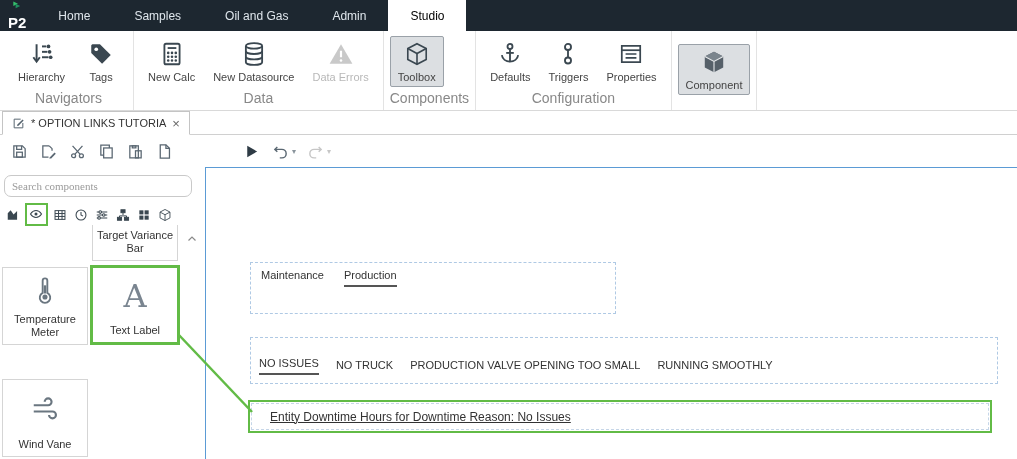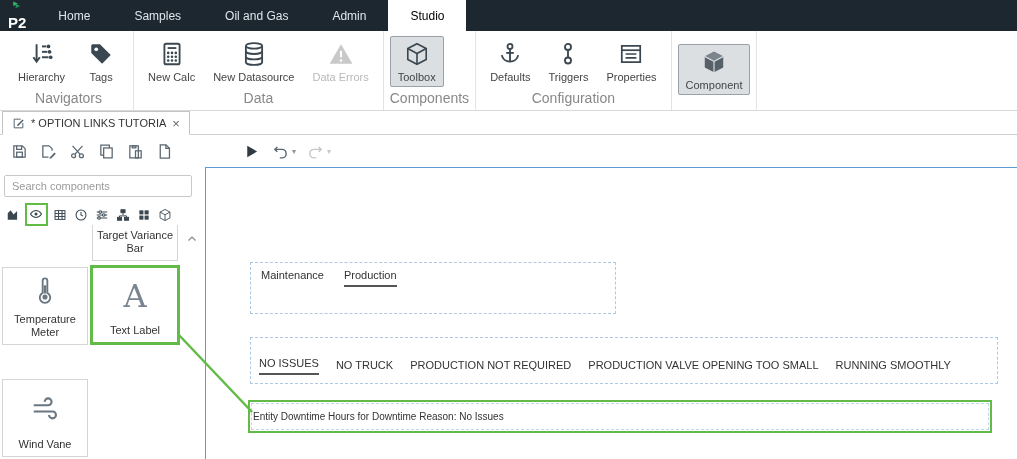--- a/index.html
+++ b/index.html
@@ -37,22 +37,22 @@
   .tbtn { width:20px; height:20px; display:flex; align-items:center; justify-content:center; color:#5a6772; cursor:pointer; }
   .tbtn svg { width:17px; height:17px; }
   .tbtn.run { color:#2e3b45; margin-left:58px; }
   .tgroup { display:flex; align-items:center; gap:2px; cursor:pointer; }
   .tgroup .caret { font-size:8px; color:#8a949c; }
   .tgroup.disabled .tbtn, .tgroup.disabled .caret { color:#c6c6c6; cursor:default; }
 
   
   .bodyrow { display:flex; height:292px; }
   .leftpanel { width:205px; position:relative; background:#fff; }
-  .search { position:absolute; left:4px; top:8px; width:188px; height:22px; border:1px solid #c9c9c9; border-radius:2px;
-            font-size:11px; padding:0 7px; color:#333; font-family:Liberation Sans, sans-serif; outline:none; }
+  .search { position:absolute; left:4px; top:8px; width:188px; height:22px; border:1px solid #c9c9c9; border-radius:7px;
+            font-size:11px; padding:0 7px; color:#333; font-family:Liberation Serif, serif; outline:none; }
   .search::placeholder { color:#9a9a9a; }
   .iconrow { position:absolute; left:4px; top:36px; display:flex; align-items:center; gap:3px; }
   .pbtn { width:18px; height:18px; display:flex; align-items:center; justify-content:center; color:#3a4750; cursor:pointer; }
   .pbtn svg { width:14px; height:14px; }
   .hl-box { border:2px solid #62bb46; width:23px; height:23px; }
   .comps { position:absolute; left:2px; top:58px; width:200px; bottom:0; overflow:hidden; }
   .tile { position:absolute; width:86px; height:78px; background:#fff; border:1px solid #d5d5d5; display:flex; flex-direction:column;
           align-items:center; justify-content:flex-end; font-size:11px; color:#333; text-align:center; cursor:pointer; }
   .tile .ticon { flex:1; display:flex; align-items:center; justify-content:center; width:100%; color:#6a7680; }
   .tile .tlabel { padding:0 2px 5px; line-height:1.2; }
@@ -67,21 +67,21 @@
   .tabstrip { position:absolute; left:44px; top:94px; width:366px; height:52px; border:1px dashed #afc9e4;
               display:flex; gap:20px; padding:6px 10px; font-size:11px; color:#333; align-items:flex-start; }
   .ctab { padding-bottom:4px; cursor:pointer; }
   .ctab.sel { border-bottom:2px solid #555; }
   .optionlinks { position:absolute; left:44px; top:169px; width:748px; height:47px; border:1px dashed #afc9e4;
                  display:flex; gap:17px; padding:8px 8px; font-size:11px; color:#333; align-items:flex-end; white-space:nowrap; }
   .opt { padding-bottom:4px; cursor:pointer; }
   .opt.sel { border-bottom:2px solid #555; }
   .textlabel { position:absolute; left:42px; top:232px; width:744px; height:33px; border:2px solid #62bb46; background:#fff; }
   .textlabel .inner { position:absolute; inset:1px; border:1px dashed #c6d6e8; display:flex; align-items:center;
-                      font-size:10px; color:#333; padding-left:1px; }
+                      font-size:12px; color:#333; padding-left:18px;text-decoration:underline; }
 
   .overlay { position:absolute; left:0; top:0; width:1017px; height:459px; pointer-events:none; }
 </style>
 </head>
 <body>
 
 <div class="app">
 
   <div class="topbar">
     <div class="logo">
@@ -411,21 +411,20 @@
     <div class="canvas">
 
       <div class="tabstrip">
         <span class="ctab">Maintenance</span>
         <span class="ctab sel">Production</span>
       </div>
 
       <div class="optionlinks">
         <span class="opt sel">NO ISSUES</span>
         <span class="opt">NO TRUCK</span>
-        <span class="opt">PRODUCTION NOT REQUIRED</span>
         <span class="opt">PRODUCTION VALVE OPENING TOO SMALL</span>
         <span class="opt">RUNNING SMOOTHLY</span>
       </div>
 
       <div class="textlabel">
         <div class="inner">Entity Downtime Hours for Downtime Reason: No Issues</div>
       </div>
     </div>
   </div>
 

